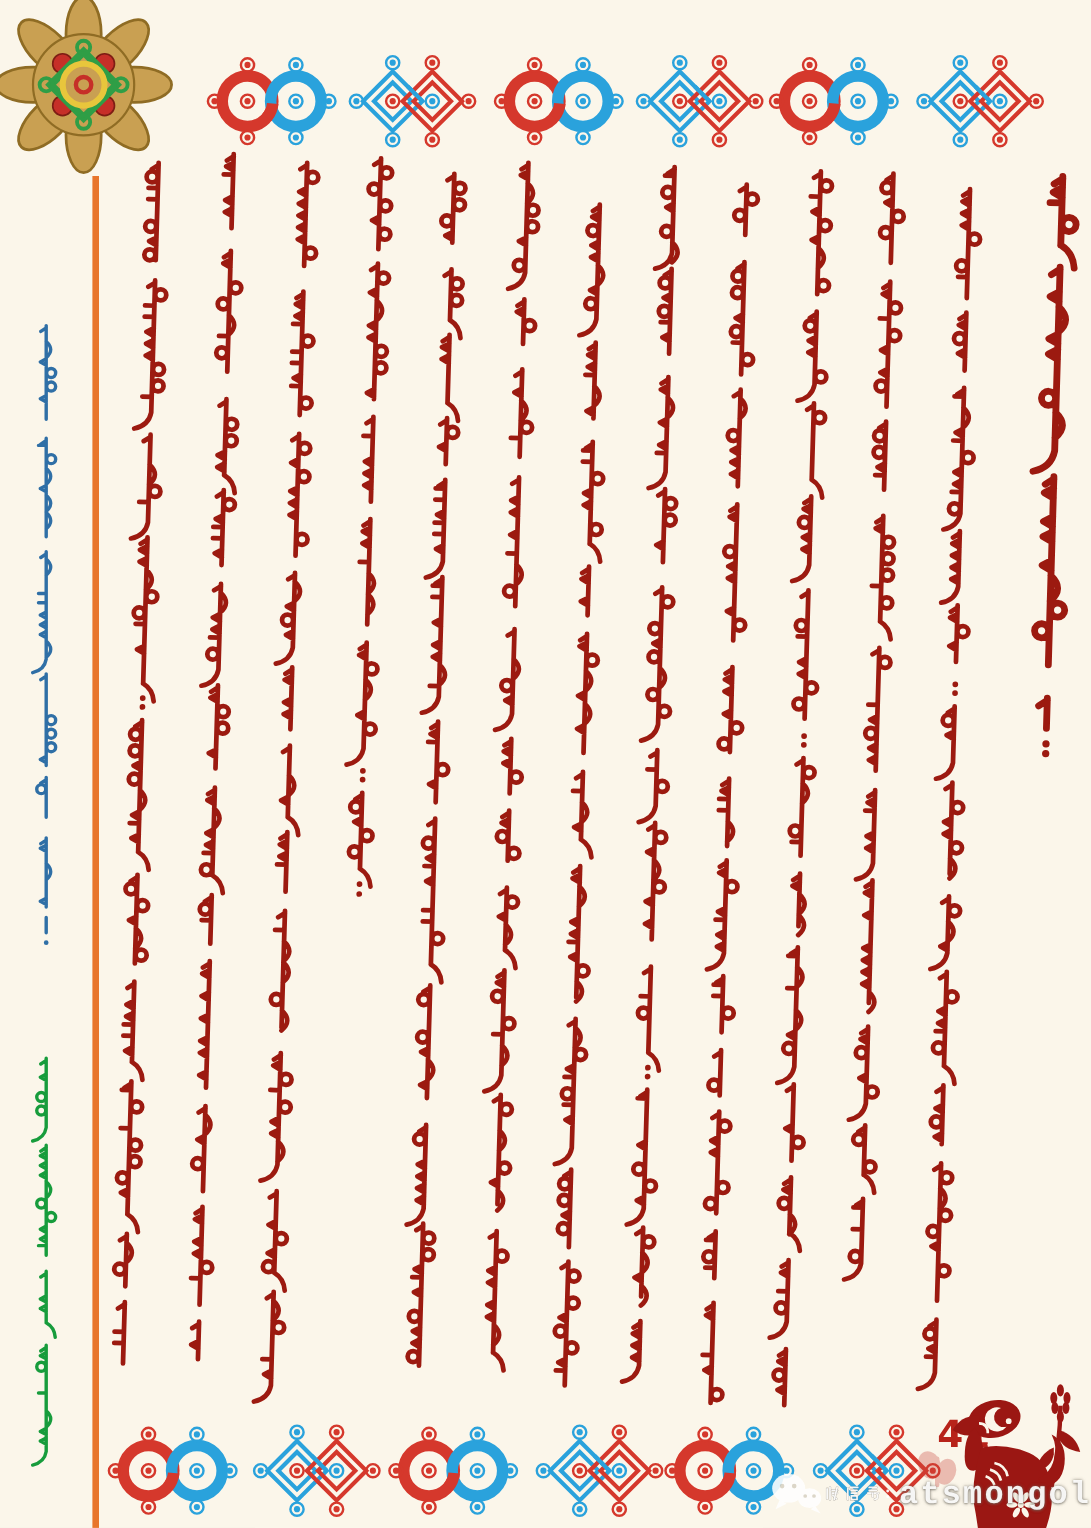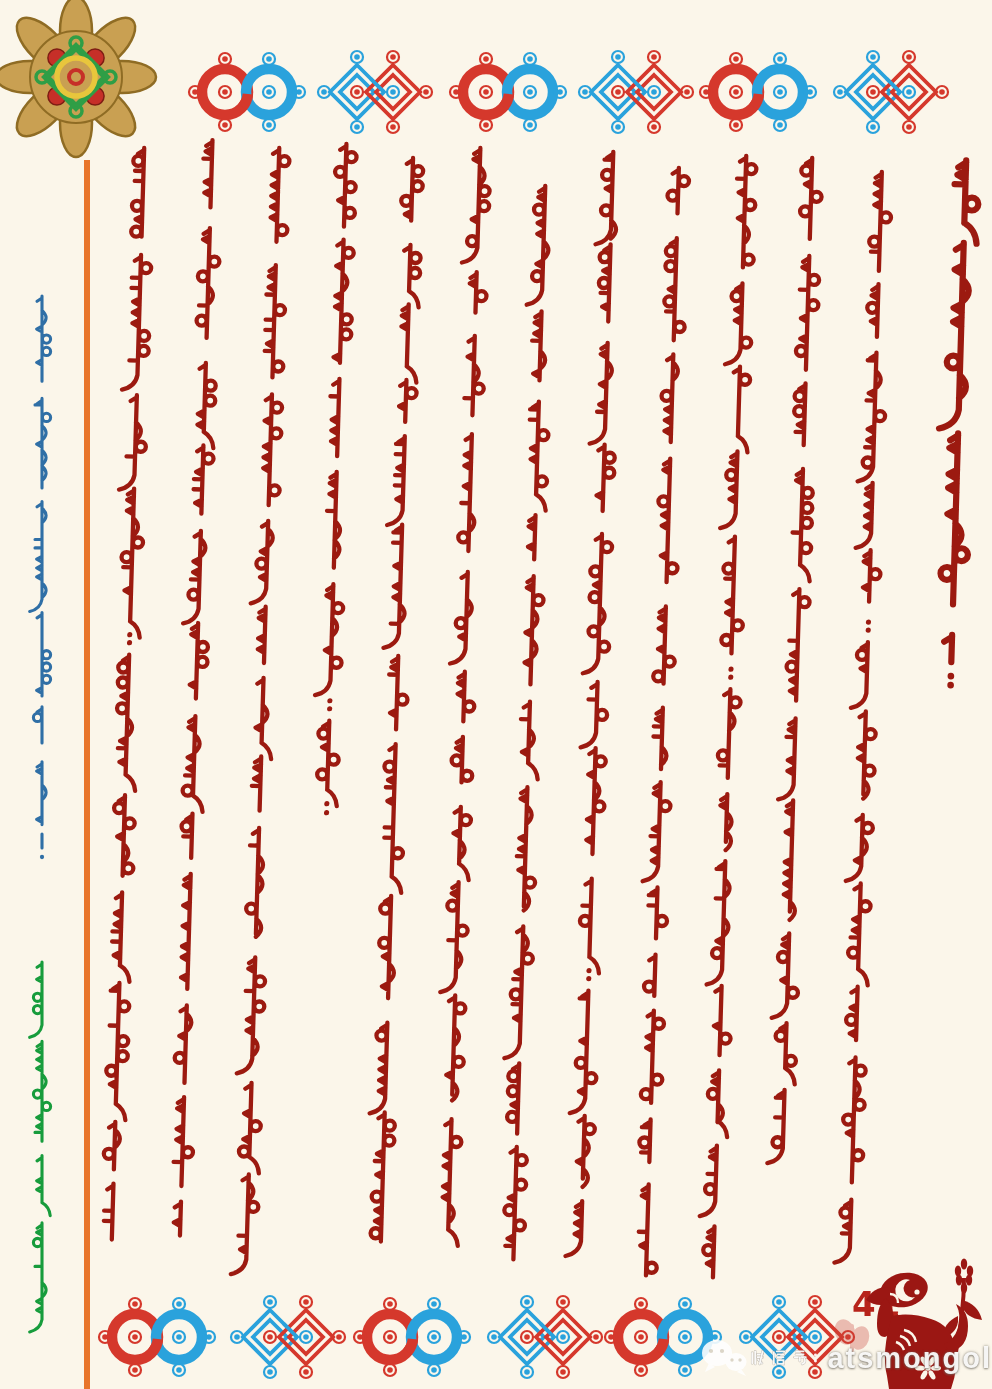--- a/index.html
+++ b/index.html
@@ -13,21 +13,21 @@
   #page-number{
     position:absolute;left:852px;top:1284px;
     font-family:"DejaVu Sans", sans-serif;font-weight:700;font-size:34px;color:#b7231a;
     letter-spacing:1px;
   }
   #watermark{
     position:absolute;left:700px;top:1332px;width:292px;height:52px;z-index:30;
     display:flex;align-items:center;
   }
   #watermark-latin{
-    font-family:Liberation Sans, sans-serif;font-weight:700;font-size:29px;
+    font-family:Liberation Mono, monospace;font-weight:700;font-size:29px;
     color:rgba(255,255,255,0.92);letter-spacing:2px;
     text-shadow:0 0 3px rgba(110,105,95,0.75), 0 1px 2px rgba(110,105,95,0.6);
   }
   svg{display:block;}
   .motif{position:absolute;width:120px;height:100px;}
 </style>
 </head>
 <body>
 
 <div id="page">

